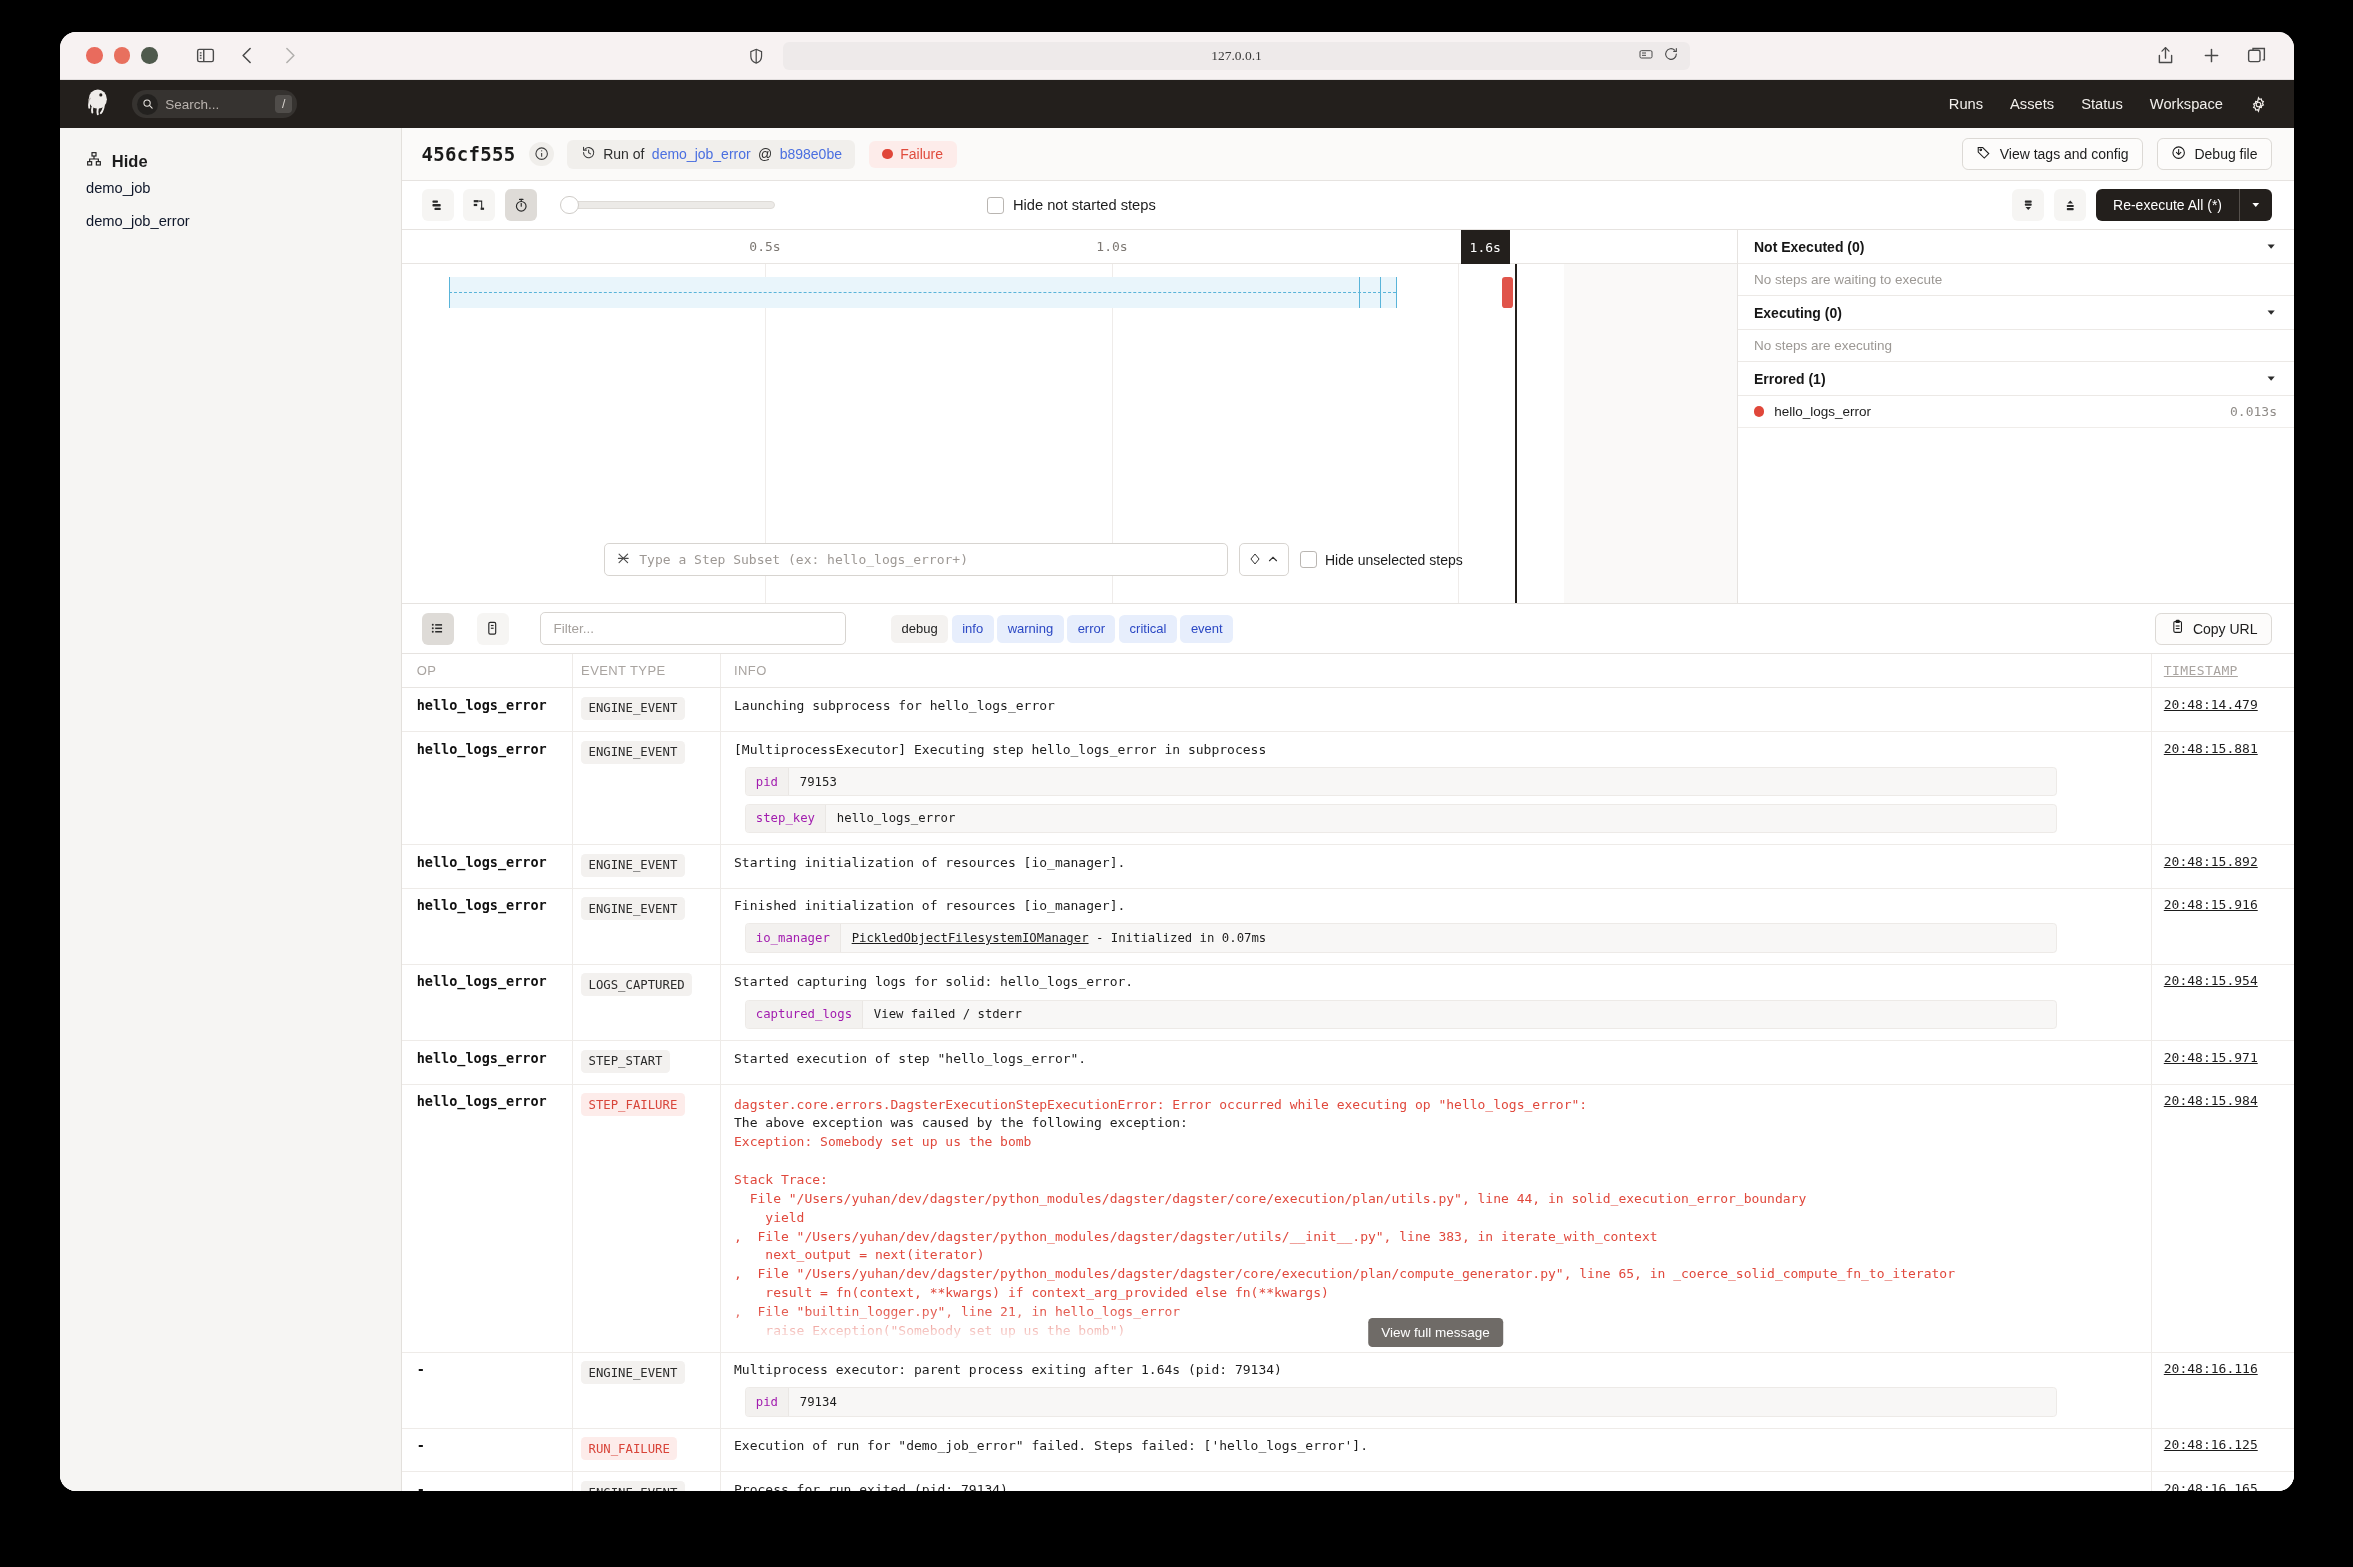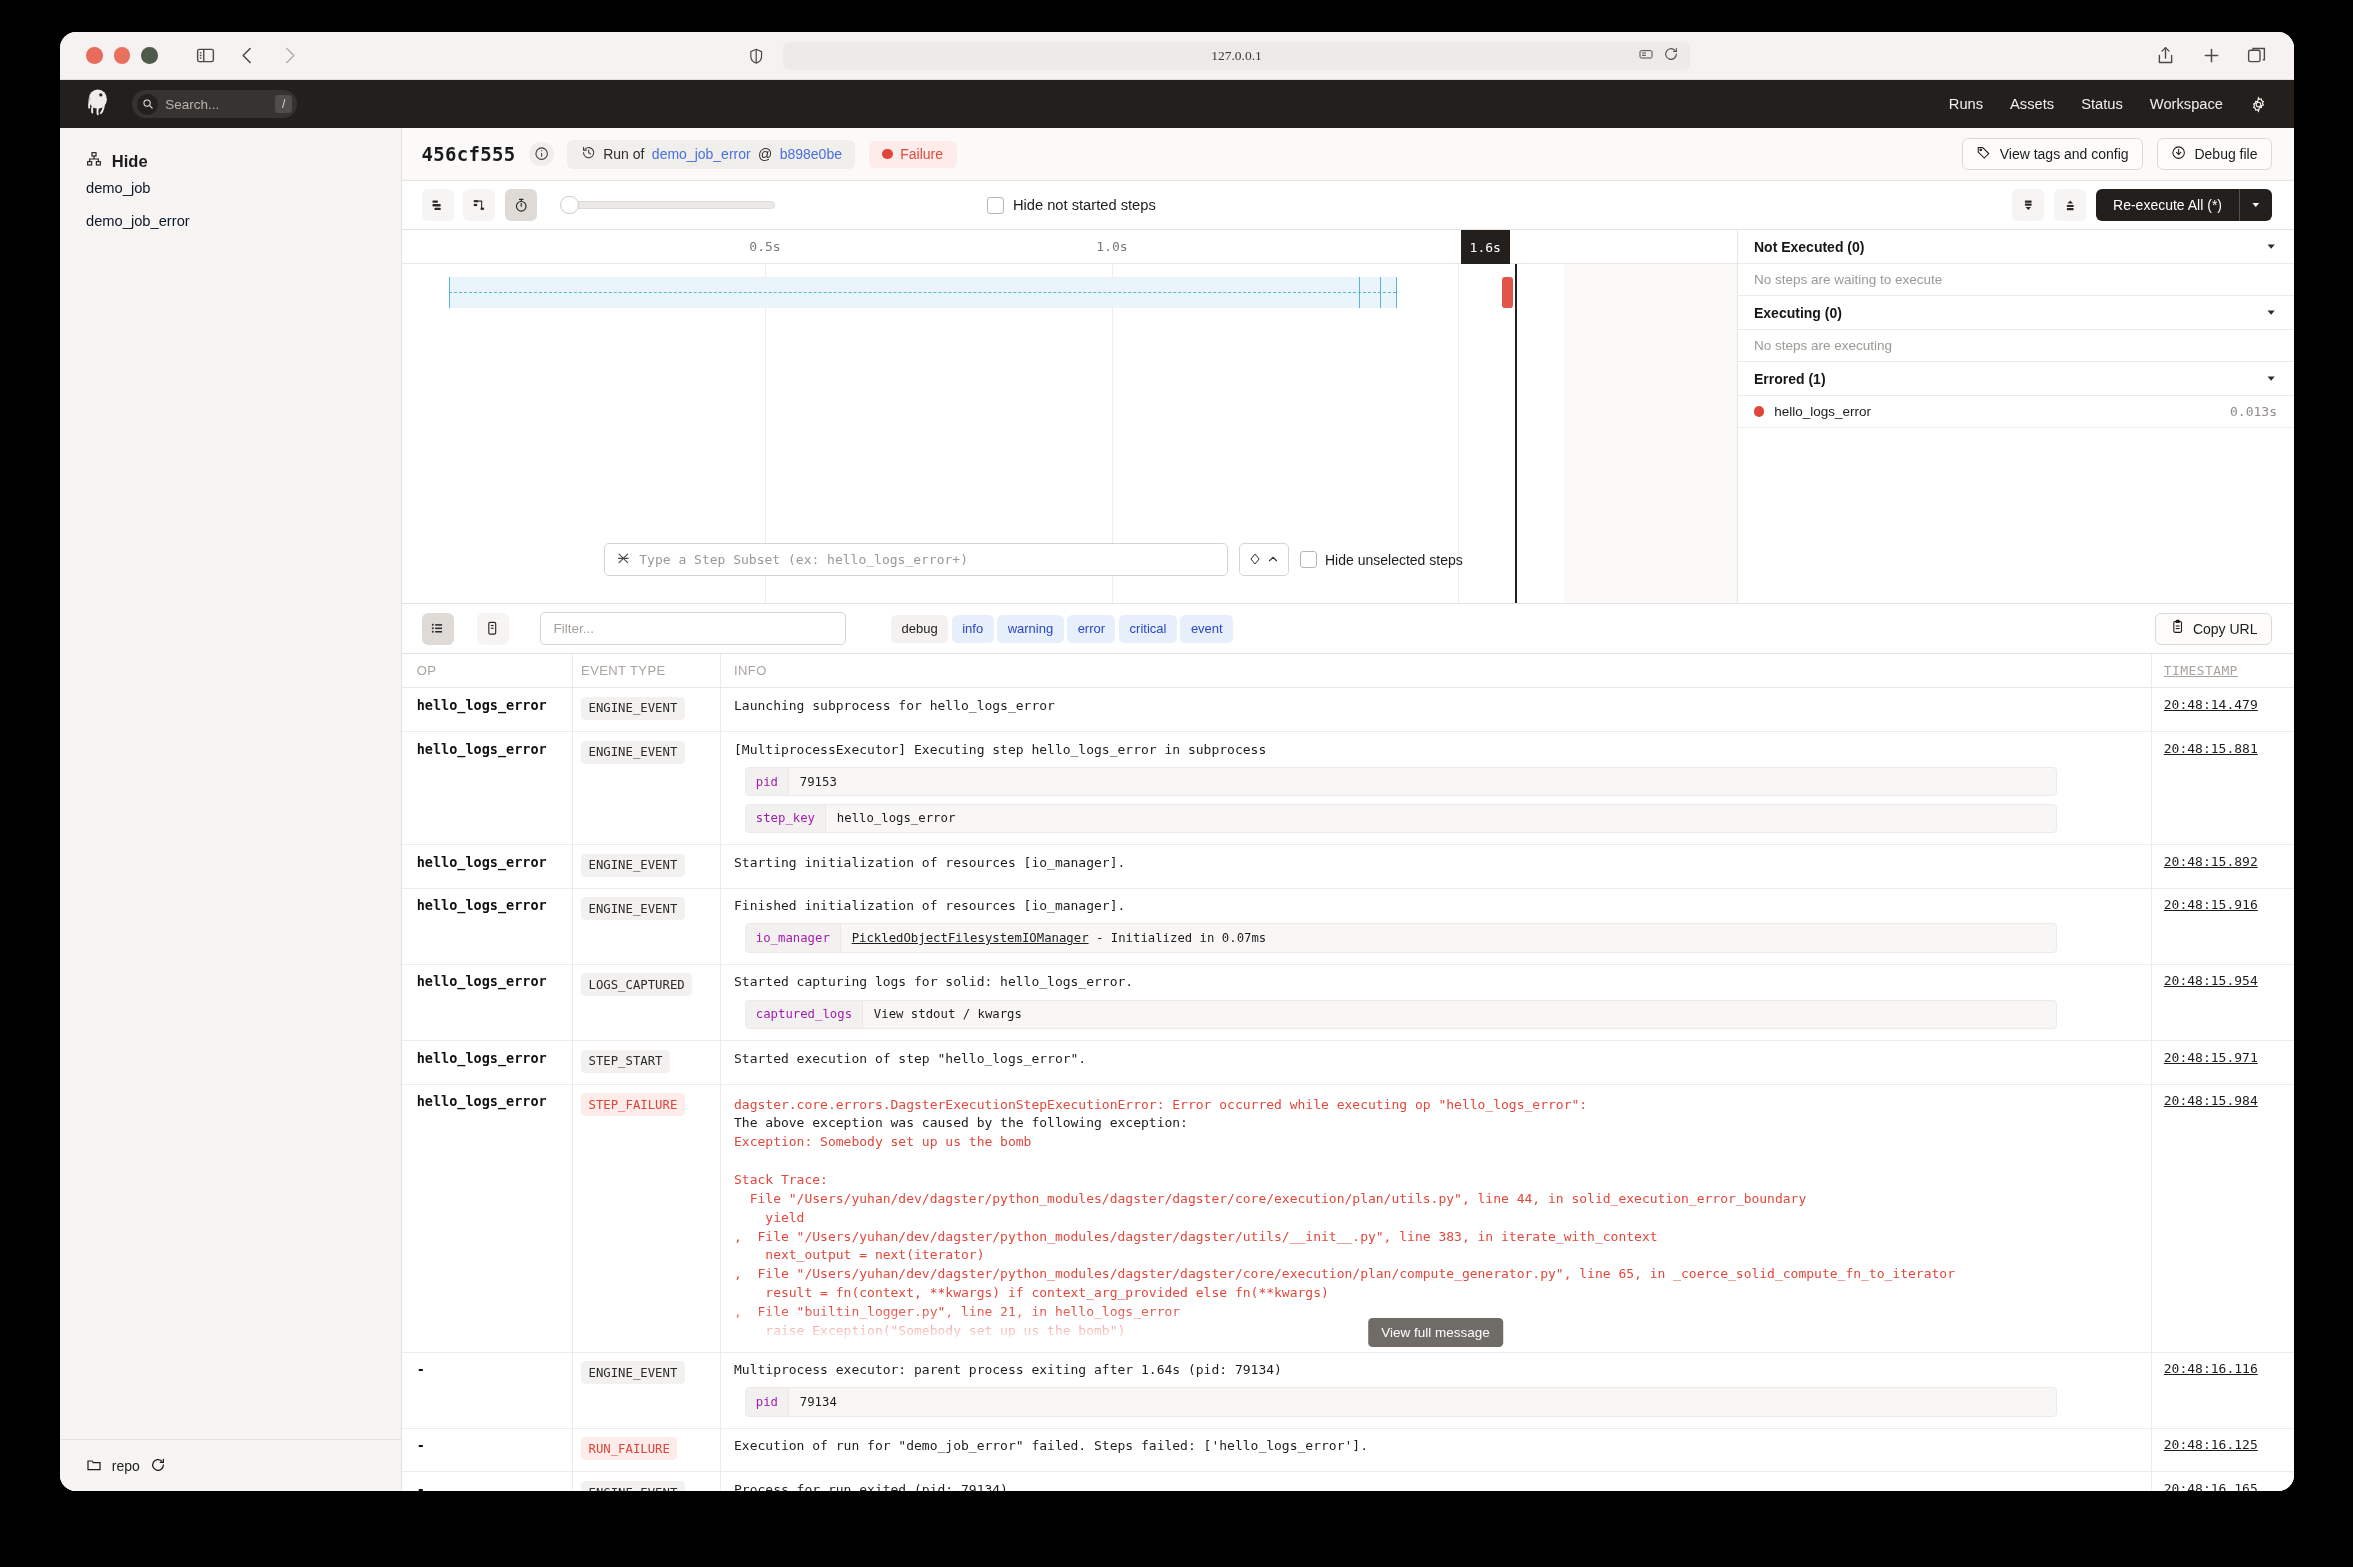--- a/index.html
+++ b/index.html
@@ -490,34 +490,20 @@
                   <rect x="9" y="2.5" width="6" height="5"></rect>
                   <rect x="2.5" y="16" width="6" height="5"></rect>
                   <rect x="15.5" y="16" width="6" height="5"></rect>
                   <path d="M12 7.5 V12 M5.5 16 V12 H18.5 V16"></path>
                 </svg>
             </span>
             <span>Hide</span>
           </div>
           <div class="job-item">demo_job</div>
           <div class="job-item">demo_job_error</div>
-          <div class="repo-foot">
-            <span>
-              <svg viewBox="0 0 24 24" fill="none" stroke="#1a1a1a" stroke-width="1.8">
-                  <path d="M3 19 V6 h6 l2 2.5 h10 V19 Z"></path>
-                </svg>
-            </span>
-            <span>repo</span>
-            <span>
-              <svg viewBox="0 0 24 24" fill="none" stroke="#1a1a1a" stroke-width="1.9" stroke-linecap="round">
-                  <path d="M20 12a8 8 0 1 1-2.4-5.7"></path>
-                  <polyline points="20,3.5 20,8 15.5,8"></polyline>
-                </svg>
-            </span>
-          </div>
         </div>
 
         <div class="main">
 
           <div class="run-header">
             <span class="run-id">456cf555</span>
             <span class="info-chip">
               <svg viewBox="0 0 24 24" fill="none" stroke="currentColor" stroke-width="1.7">
                   <circle cx="12" cy="12" r="9"></circle>
                   <line x1="12" y1="11" x2="12" y2="17"></line>
@@ -809,21 +795,21 @@
                   <td class="c-ts">20:48:15.916</td>
                 </tr>
 
                 <tr>
                   <td class="c-op"><span class="op-name">hello_logs_error</span></td>
                   <td class="c-et"><span class="et-tag">LOGS_CAPTURED</span></td>
                   <td class="c-info">
                     <div class="neutral-txt">Started capturing logs for solid: hello_logs_error.</div>
                     <div class="kv indent">
                       <span class="k">captured_logs</span>
-                      <span class="v">View stdout / kwargs</span>
+                      <span class="v">View failed / stderr</span>
                     </div>
                   </td>
                   <td class="c-ts">20:48:15.954</td>
                 </tr>
 
                 <tr>
                   <td class="c-op"><span class="op-name">hello_logs_error</span></td>
                   <td class="c-et"><span class="et-tag">STEP_START</span></td>
                   <td class="c-info">
                       <div class="neutral-txt">Started execution of step "hello_logs_error".</div>

